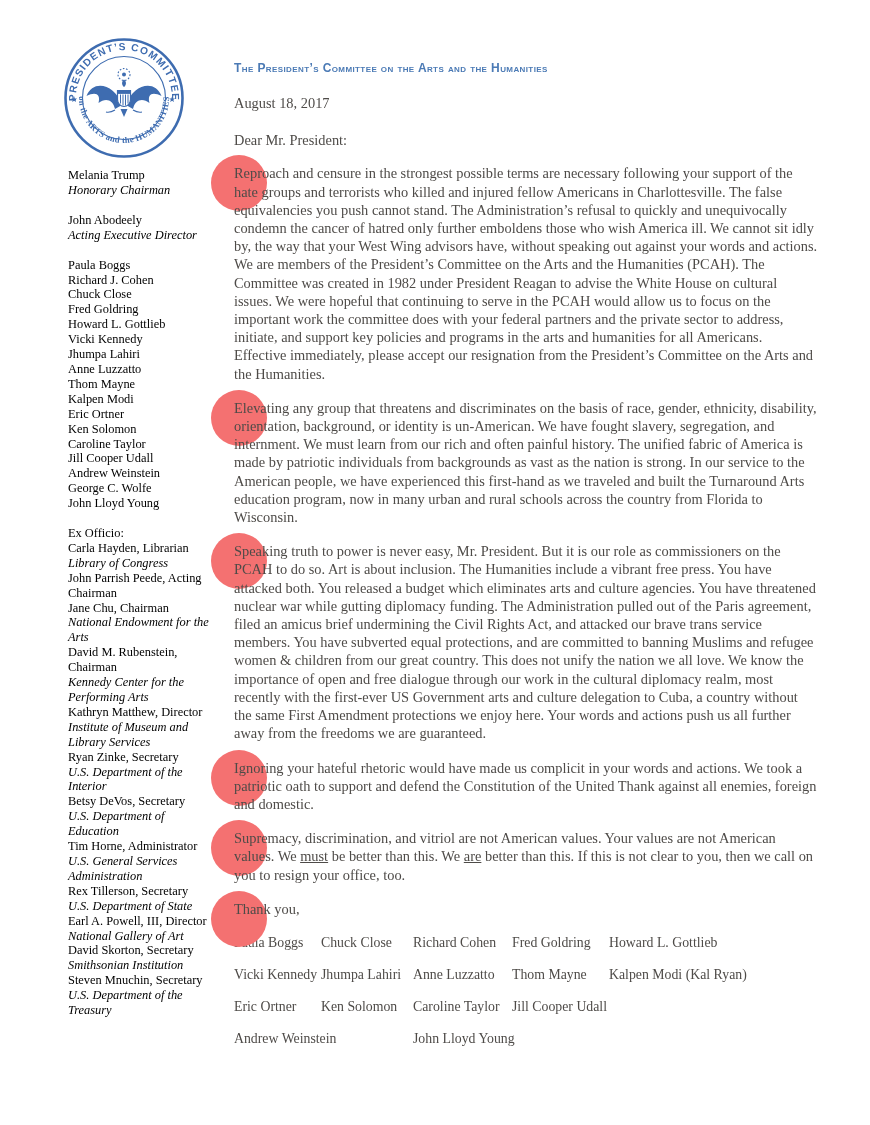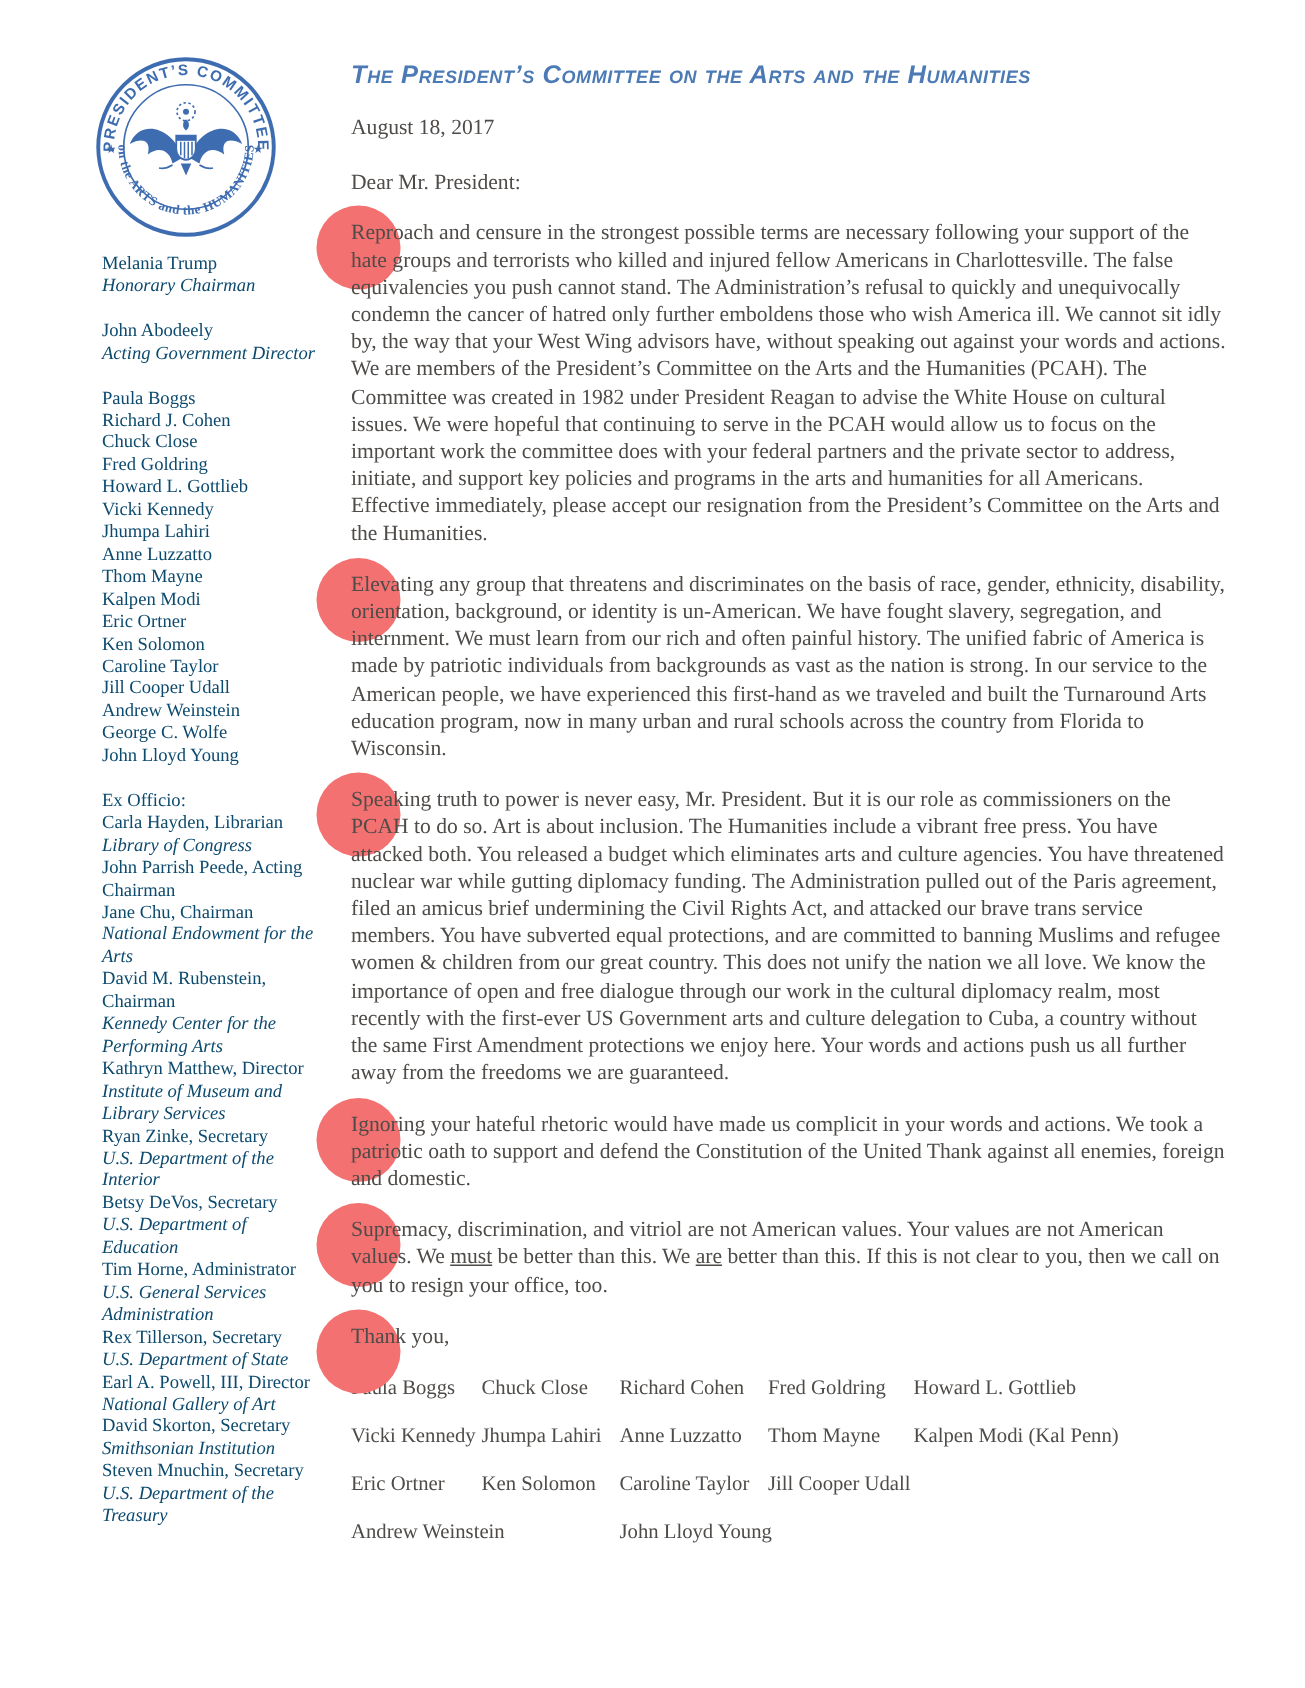--- a/index.html
+++ b/index.html
@@ -10,40 +10,39 @@
     font-family:"Liberation Serif", serif;
     overflow:hidden;
   }
 
   
   .seal{position:absolute;left:62px;top:36px;width:124px;height:124px;}
 
   
   .sidebar{
     position:absolute;left:68px;top:168px;width:150px;
-    color:#0c4a6e;font-size:12.4px;line-height:14.9px;
+    color:#000000;font-size:12.4px;line-height:14.9px;
   }
   .sb-entry{margin-bottom:15px;}
   .sb-members{margin-bottom:15px;}
   .sb-italic{font-style:italic;}
 
   
   .letter{
     position:absolute;left:234px;top:40px;width:584px;
     color:#4e4b48;font-size:14.4px;line-height:18.2px;
   }
   .title{
-    margin:0 0 16px 0;
+    margin:18px 0 16px 0;
     font-family:"Liberation Sans", sans-serif;
     font-variant:small-caps;
     font-weight:600;
-    font-size:17px;line-height:20px;
+    font-size:12px;line-height:20px;
     letter-spacing:0.4px;
     color:#4b7ab5;
-    font-style:italic;
   }
   .date{margin-bottom:19px;}
   .salutation{margin-bottom:15px;}
 
   .para{position:relative;margin-bottom:16px;}
   .red-circle{
     position:absolute;left:-23px;top:-9px;
     width:56px;height:56px;border-radius:50%;
     background:#f47171;z-index:0;
   }
@@ -111,21 +110,21 @@
     </svg>
   </div>
 
   <aside class="sidebar" id="sidebar">
       <div class="sb-entry">
         <div>Melania Trump</div>
         <div class="sb-italic">Honorary Chairman</div>
       </div>
       <div class="sb-entry">
         <div>John Abodeely</div>
-        <div class="sb-italic">Acting Government Director</div>
+        <div class="sb-italic">Acting Executive Director</div>
       </div>
       <div class="sb-members">
         <div>Paula Boggs</div>
         <div>Richard J. Cohen</div>
         <div>Chuck Close</div>
         <div>Fred Goldring</div>
         <div>Howard L. Gottlieb</div>
         <div>Vicki Kennedy</div>
         <div>Jhumpa Lahiri</div>
         <div>Anne Luzzatto</div>
@@ -191,21 +190,21 @@
           <span class="sig-cell">Chuck Close</span>
           <span class="sig-cell">Richard Cohen</span>
           <span class="sig-cell">Fred Goldring</span>
           <span class="sig-cell">Howard L. Gottlieb</span>
         </div>
         <div class="sig-row">
           <span class="sig-cell">Vicki Kennedy</span>
           <span class="sig-cell">Jhumpa Lahiri</span>
           <span class="sig-cell">Anne Luzzatto</span>
           <span class="sig-cell">Thom Mayne</span>
-          <span class="sig-cell">Kalpen Modi (Kal Penn)</span>
+          <span class="sig-cell">Kalpen Modi (Kal Ryan)</span>
         </div>
         <div class="sig-row">
           <span class="sig-cell">Eric Ortner</span>
           <span class="sig-cell">Ken Solomon</span>
           <span class="sig-cell">Caroline Taylor</span>
           <span class="sig-cell">Jill Cooper Udall</span>
           <span class="sig-cell"></span>
         </div>
         <div class="sig-row">
           <span class="sig-cell">Andrew Weinstein</span>

